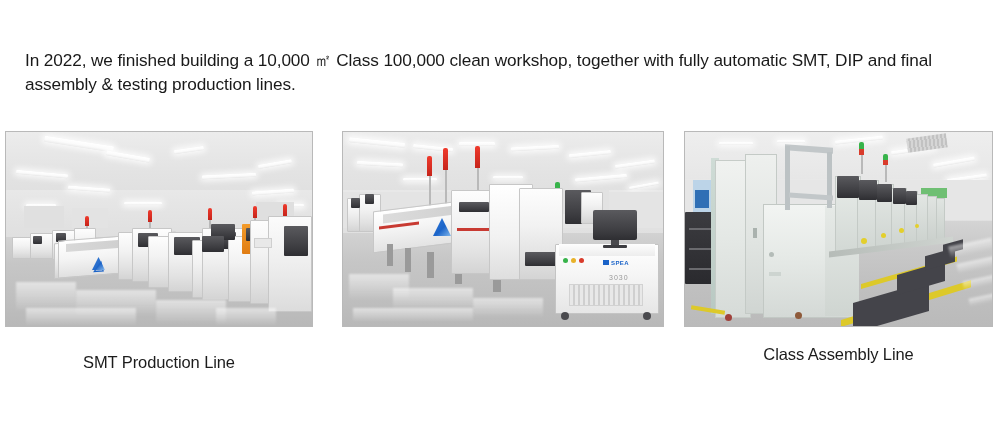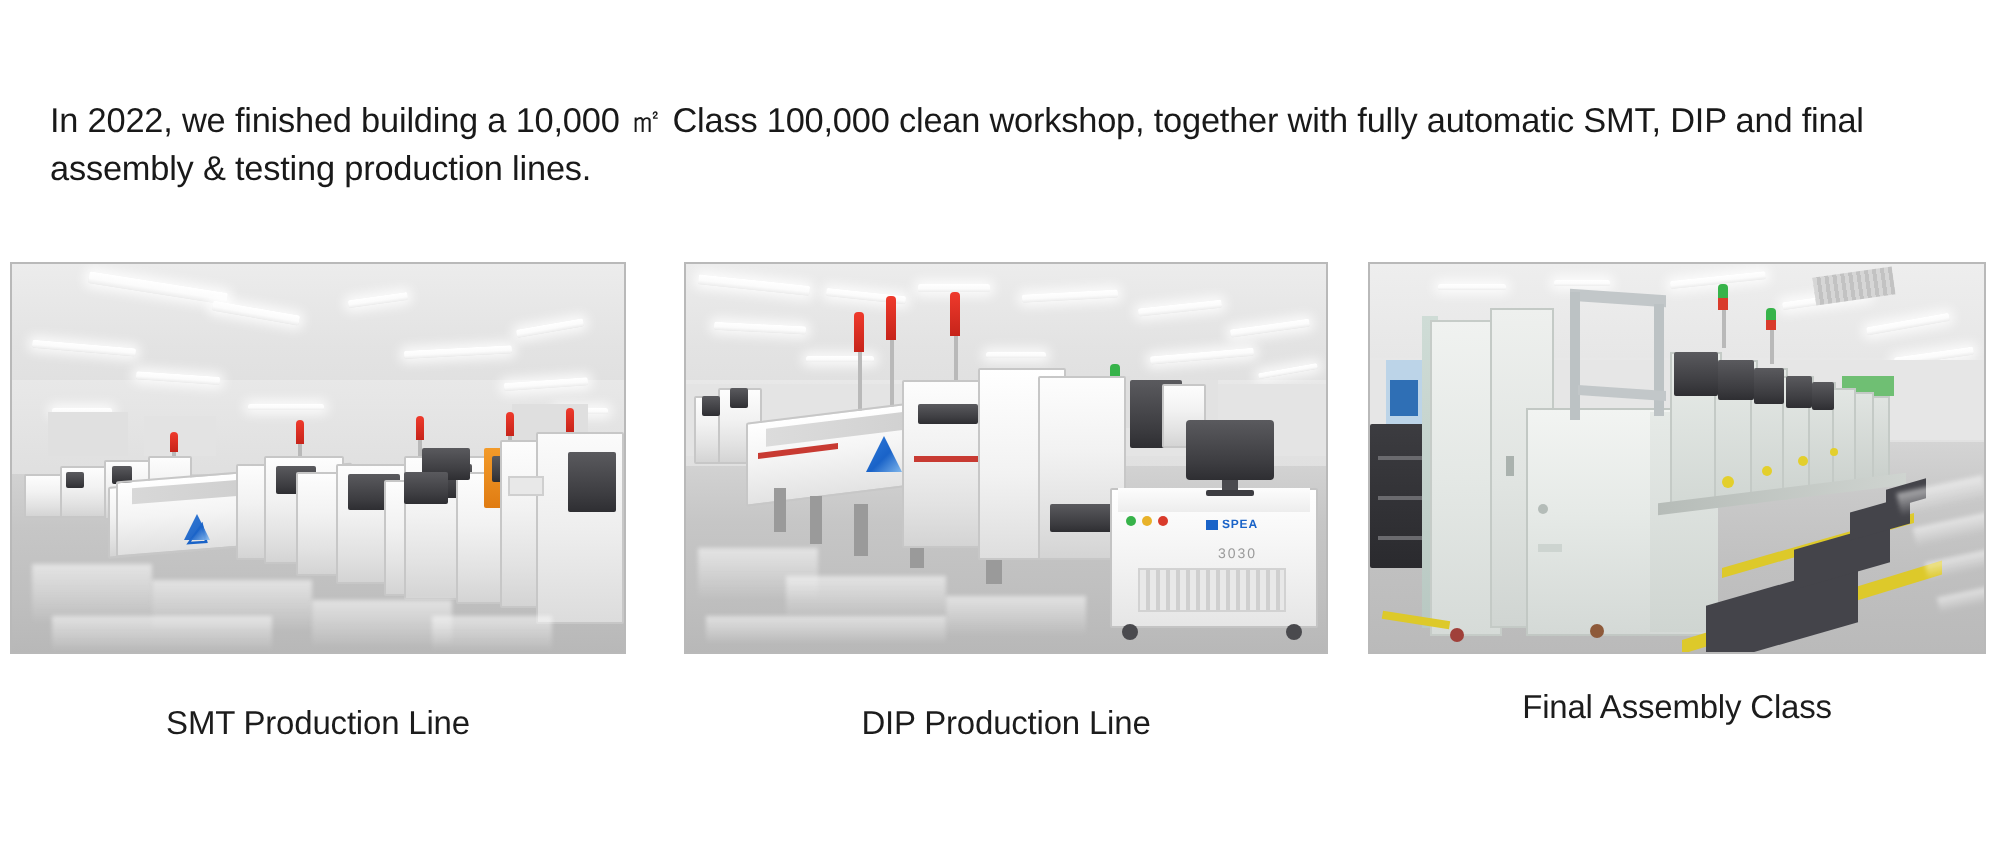--- a/index.html
+++ b/index.html
@@ -311,21 +311,20 @@
 
         <div style="position:absolute;left:218px;top:180px;width:8px;height:8px;border-radius:50%;background:#4a4a4e;"></div>
         <div style="position:absolute;left:300px;top:180px;width:8px;height:8px;border-radius:50%;background:#4a4a4e;"></div>
 
         <div class="reflect" style="left:6px;  top:142px; width:60px; height:26px;"></div>
         <div class="reflect" style="left:50px; top:156px; width:80px; height:22px;"></div>
         <div class="reflect" style="left:130px;top:166px; width:70px; height:20px;"></div>
         <div class="reflect" style="left:10px; top:176px; width:120px;height:14px;"></div>
       </div>
     </div>
-    <figcaption class="caption" style="top:222px;">DIP Production Line</figcaption>
   </figure>
 
   <figure class="figure" style="left:684px; top:131px; width:309px; height:196px; margin:0;">
     <div class="photo-frame">
       <div class="photo">
         <div class="ceiling" style="height:40%;background:linear-gradient(180deg,#eeeeee,#e2e2e2);"></div>
         <div class="wall-far" style="top:24%;height:30%;"></div>
         <div class="floor" style="height:54%;
              background:linear-gradient(180deg,#d4d4d4 0%,#c9c9c9 25%,#c0c0c0 60%,#bababa 100%);"></div>
 
@@ -427,16 +426,16 @@
                     background:#44444a;transform:skewY(-16deg);"></div>
         <div style="position:absolute;left:258px;top:110px;width:20px;height:10px;
                     background:#44444a;transform:skewY(-16deg);"></div>
 
         <div class="reflect" style="left:264px;top:110px;width:44px;height:12px;transform:rotate(-12deg);"></div>
         <div class="reflect" style="left:272px;top:128px;width:38px;height:10px;transform:rotate(-12deg);"></div>
         <div class="reflect" style="left:278px;top:146px;width:32px;height:9px;transform:rotate(-12deg);"></div>
         <div class="reflect" style="left:284px;top:164px;width:26px;height:8px;transform:rotate(-12deg);"></div>
       </div>
     </div>
-    <figcaption class="caption" style="top:214px;">Final Assembly Class</figcaption>
+    <figcaption class="caption" style="top:214px;">Class Assembly Line</figcaption>
   </figure>
 
 </div>
 
 </body></html>

